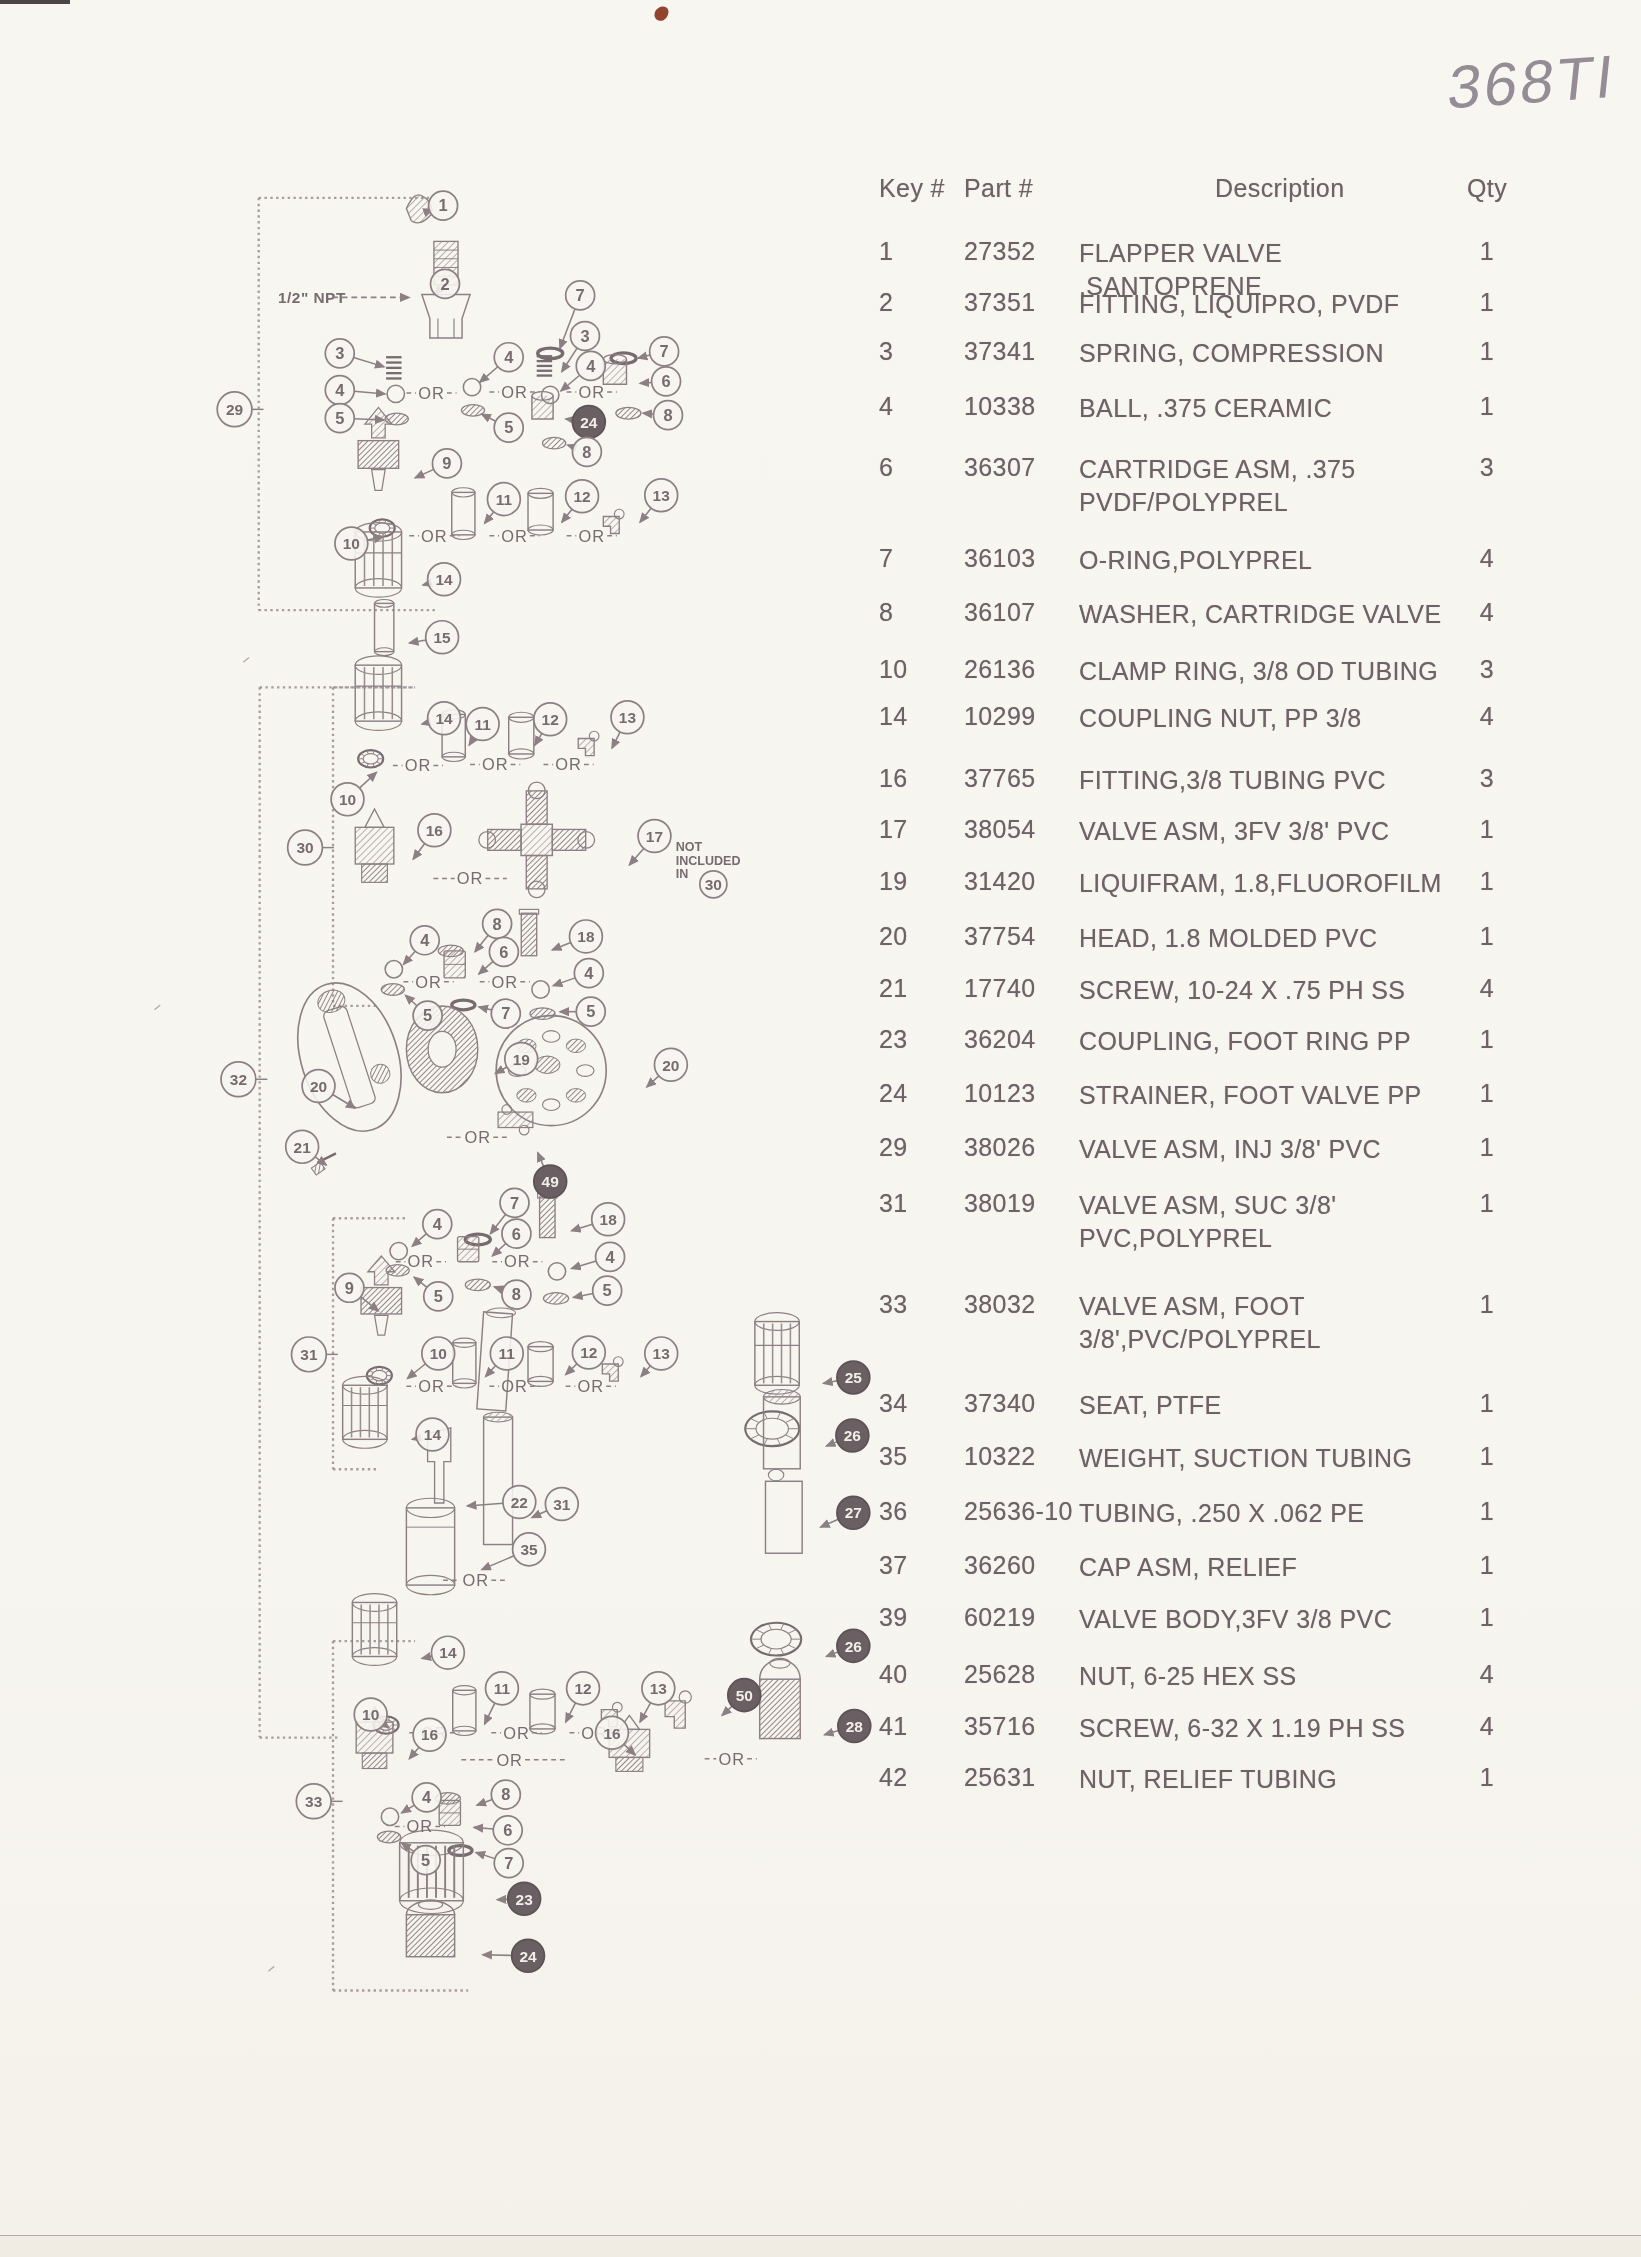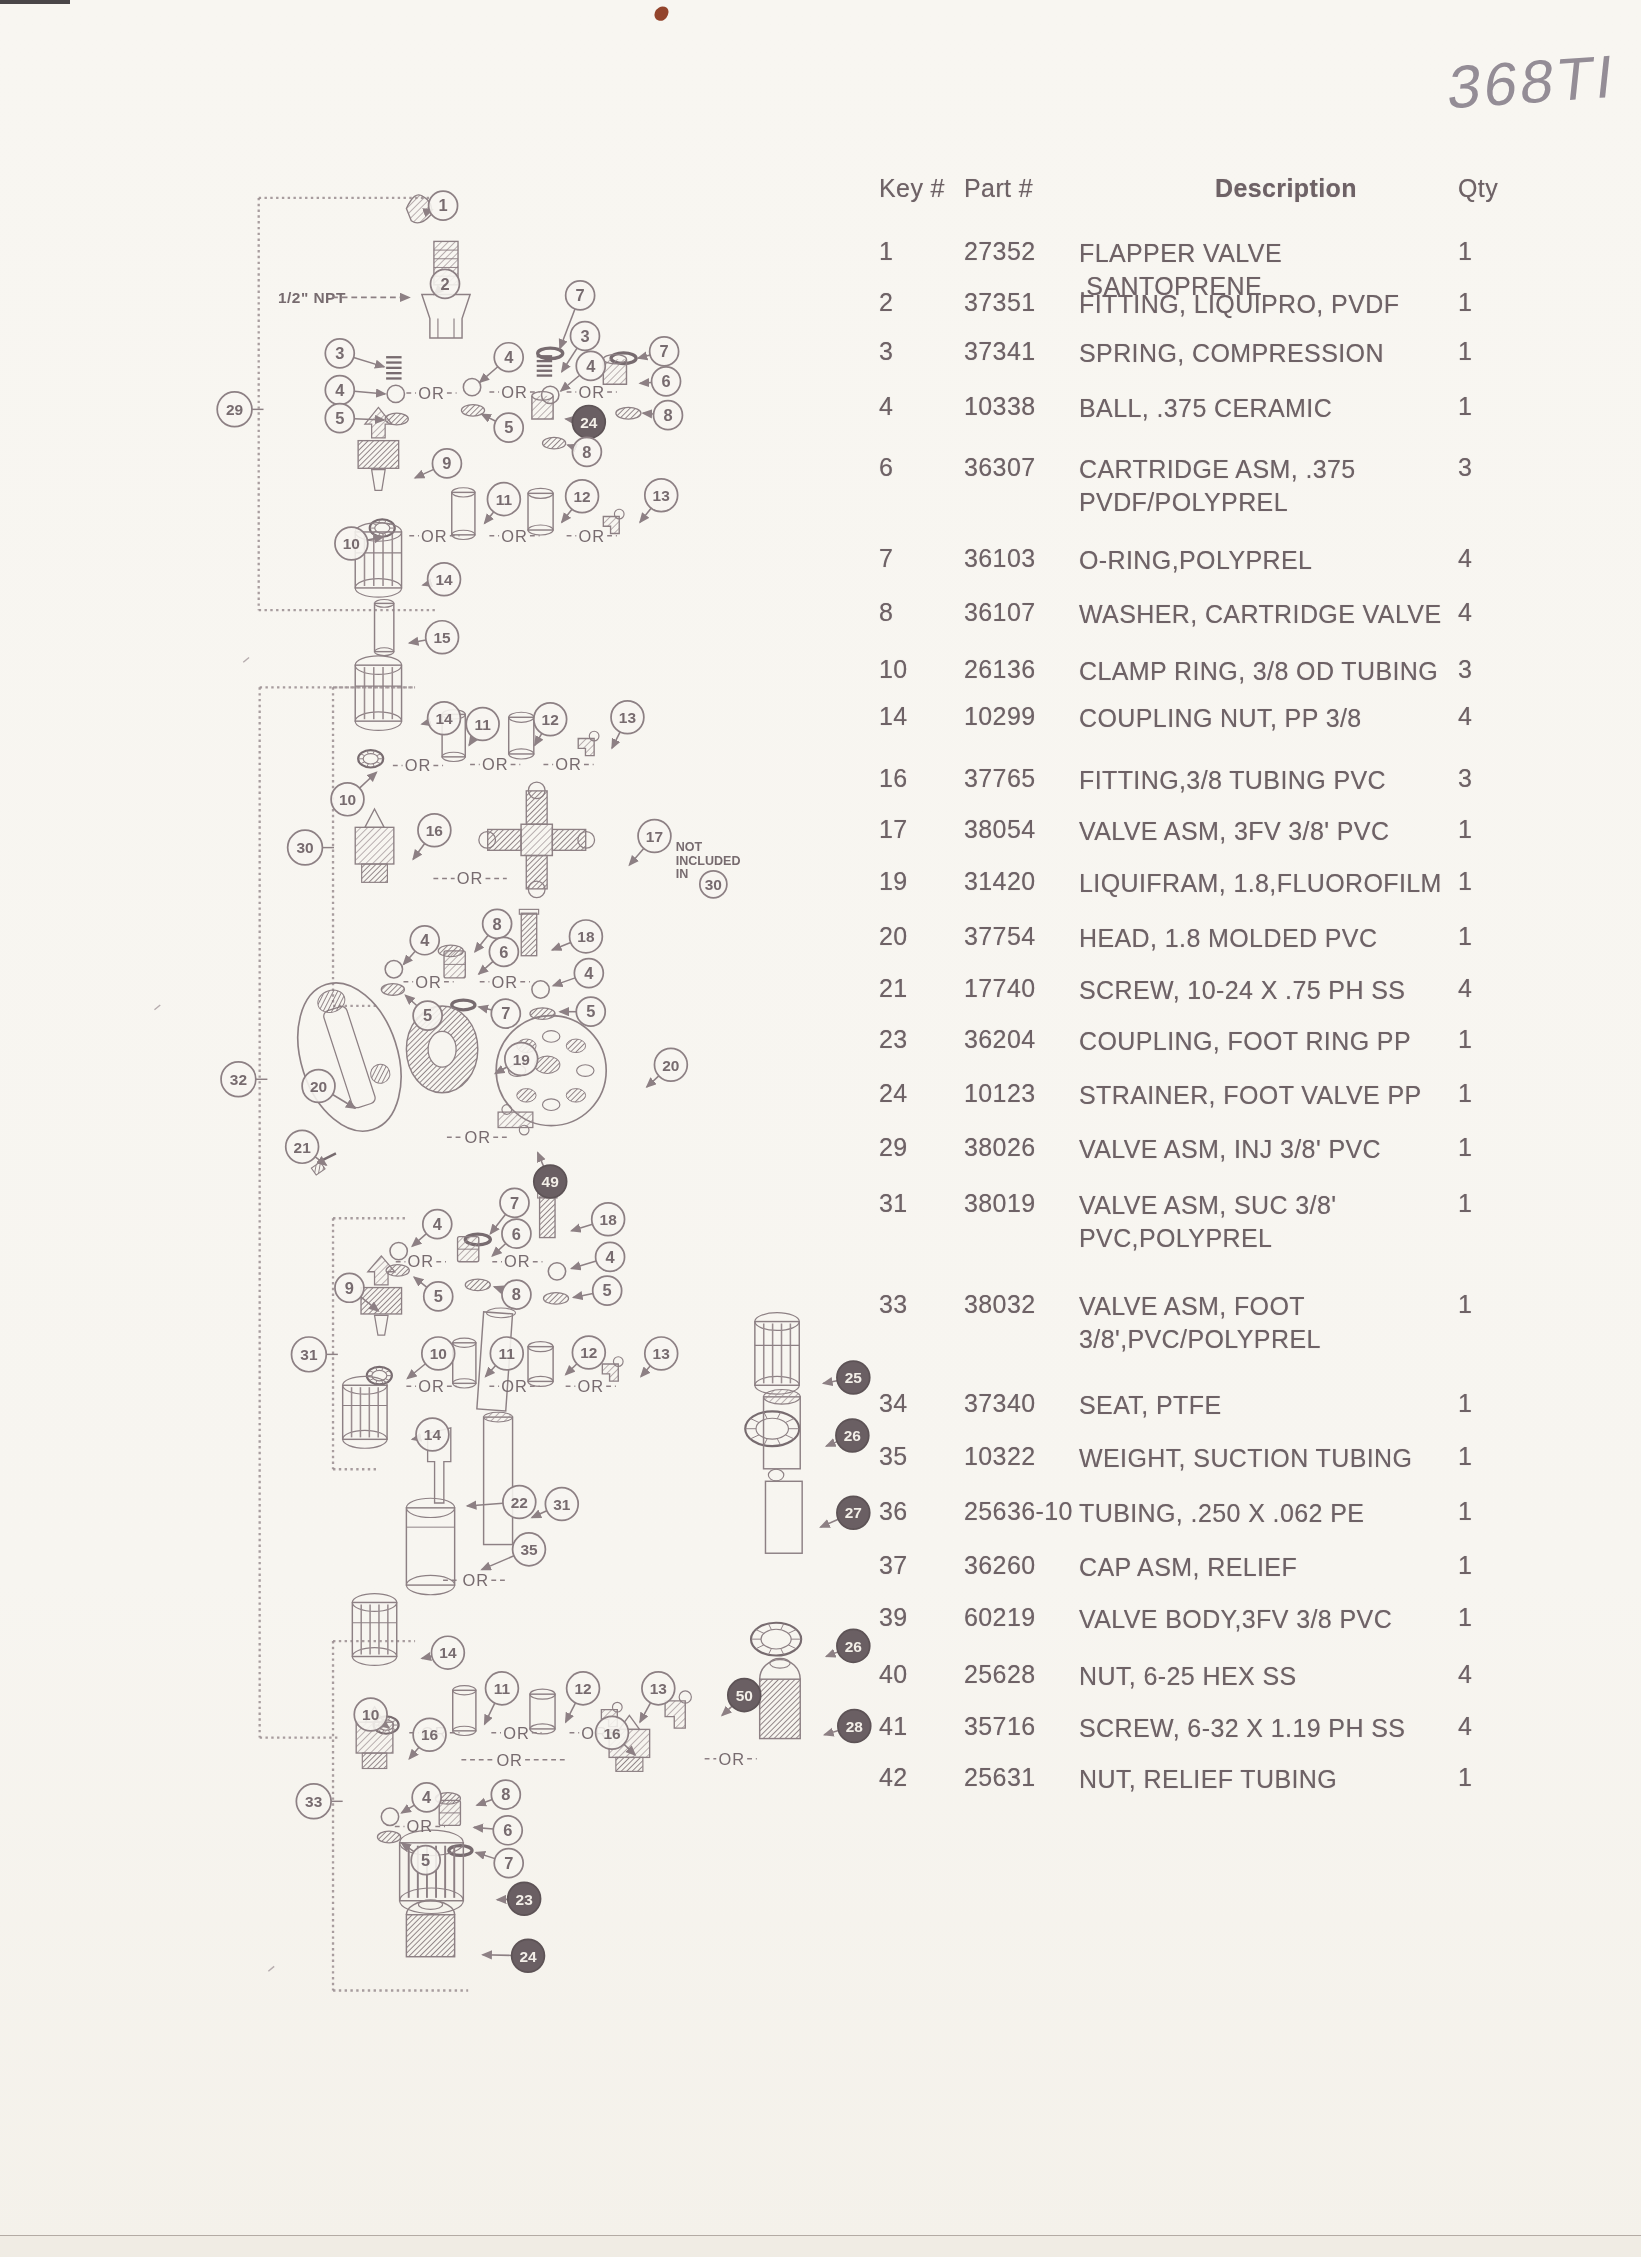--- a/index.html
+++ b/index.html
@@ -11,21 +11,21 @@
   .bottom-edge{position:absolute;left:0;top:2235px;width:1641px;height:22px;background:#f0ece4;border-top:1.9px solid #b4aba4;}
   .handwriting{position:absolute;left:1448px;top:46px;width:212px;font-size:60px;color:#837b87;
     transform:rotate(-4deg) skewX(-10deg);letter-spacing:2.9px;opacity:.85;}
   
   .ptable{position:absolute;left:13px;top:0;width:1641px;height:2257px;color:#6e6266;}
   .trow{position:absolute;left:866px;width:657px;}
   .trow span{position:absolute;font-size:25px;letter-spacing:0.4px;text-shadow:0 0 0.7px rgba(110,98,102,.55);white-space:pre-line;}
   .c-key{left:0;top:0;}
   .c-part{left:85px;top:0;}
   .c-desc{left:200px;top:0;width:386px;line-height:33px;}
-  .c-qty{left:579px;top:0;width:58px;text-align:left;}
+  .c-qty{left:579px;top:0;width:58px;text-align:center;}
   .thead span{font-size:25px;}
   svg text{font-family:"Liberation Sans", sans-serif;}
 </style>
 </head>
 <body>
 
 <div class="paper">
   <div class="corner-bar"></div>
   <div class="speck"></div>
   <div class="handwriting">368TI</div>
@@ -1017,21 +1017,21 @@
           <line x1="160" y1="1046" x2="166" y2="1041" stroke="#b6acae" stroke-width="1.5"></line>
           <line x1="278" y1="2042" x2="284" y2="2037" stroke="#b6acae" stroke-width="1.5"></line>
         </g>
       </g>
   </svg>
 
   <div class="ptable">
     <div class="trow thead" style="top:174px;">
       <span class="c-key">Key #</span>
       <span class="c-part">Part #</span>
-      <span style="left:336px;top:0;font-weight:bold;">Description</span>
+      <span style="left:336px;top:0;">Description</span>
       <span class="c-qty">Qty</span>
     </div>
     <div id="rows">
         <div class="trow" style="top: 237px;">
           <span class="c-key">1</span>
           <span class="c-part">27352</span>
           <span class="c-desc">FLAPPER VALVE ,SANTOPRENE</span>
           <span class="c-qty">1</span>
         </div>
         <div class="trow" style="top: 288px;">

